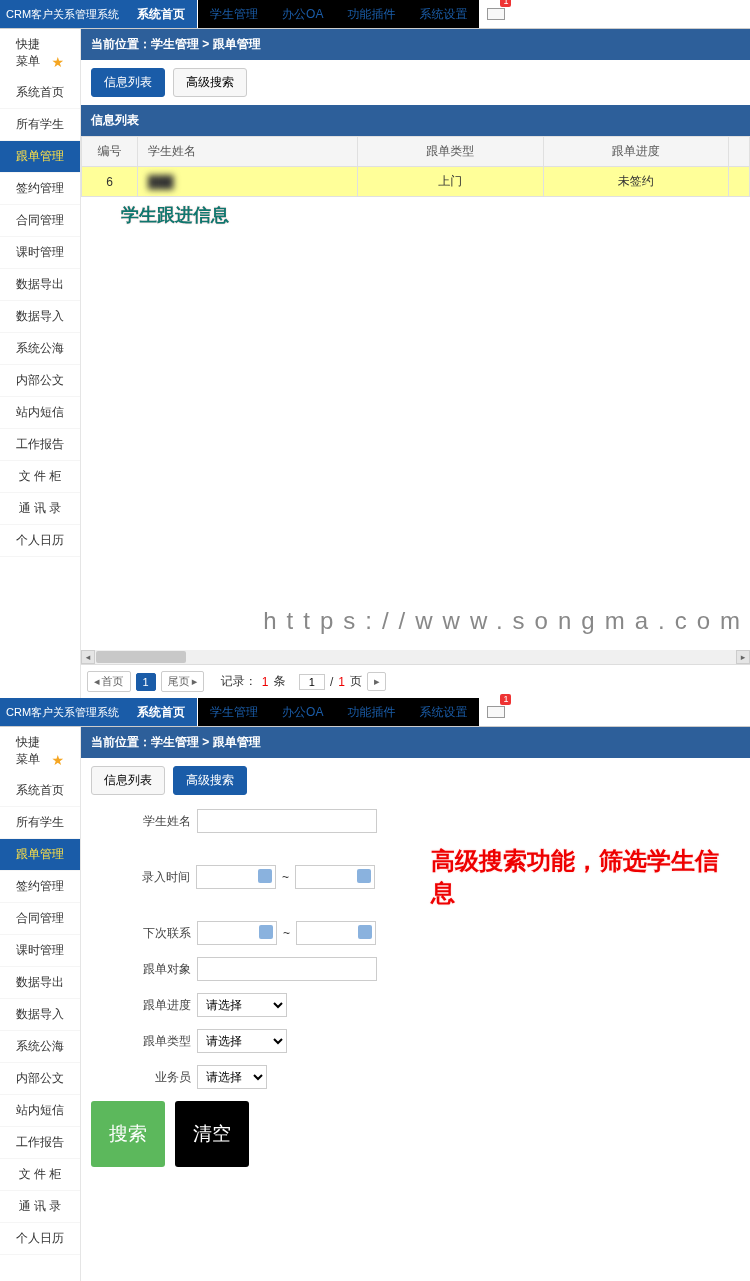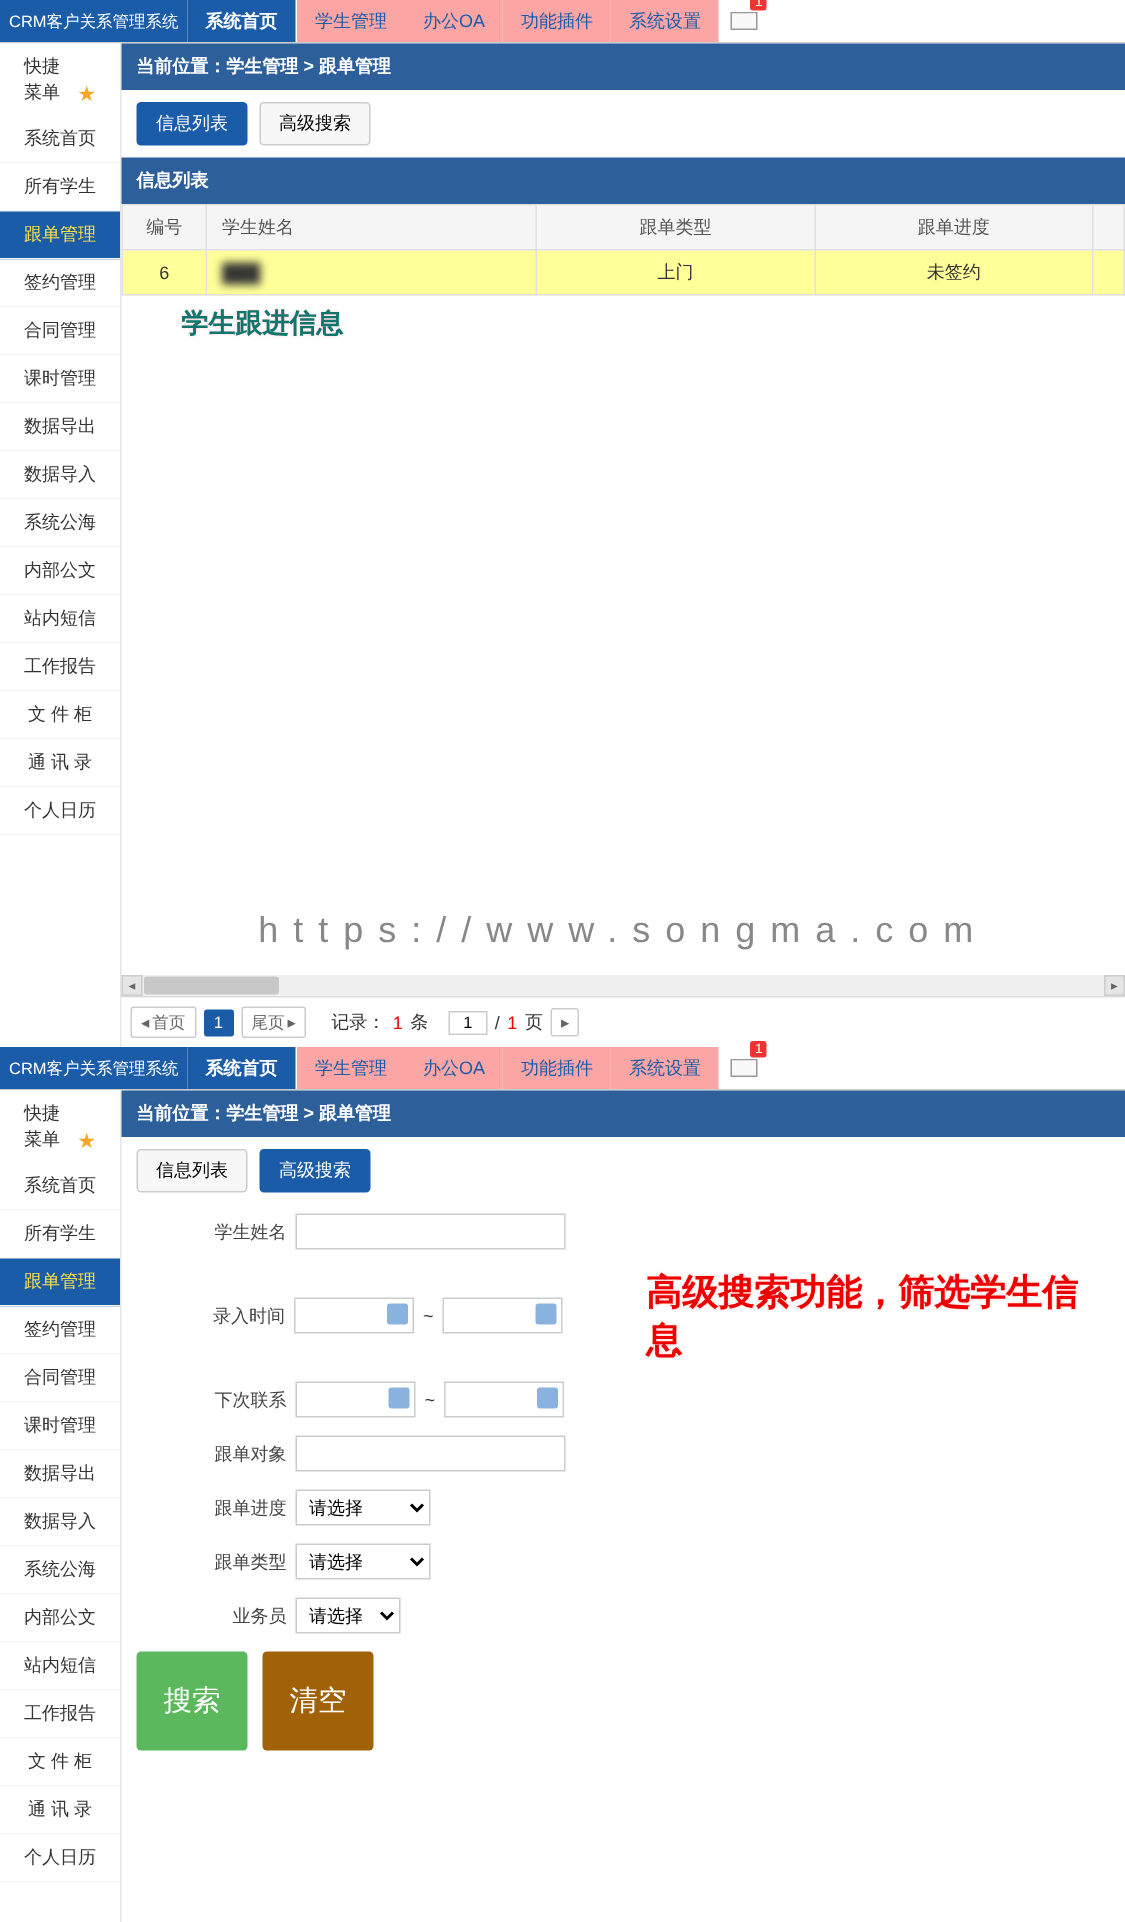--- a/index.html
+++ b/index.html
@@ -1,21 +1,21 @@
 <!DOCTYPE html>
 <html><head>
 <meta charset="utf-8">
 <style>
 * { margin: 0; padding: 0; box-sizing: border-box; }
 body { font-family: "Microsoft YaHei", Arial, sans-serif; font-size: 12px; color: #333; background: #fff; }
 .app { width: 750px; }
 .topbar { background: #fff; border-bottom: 1px solid #ccc; display: flex; align-items: stretch; height: 29px; }
 .brand { background: #1a5ca8; color: #fff; font-size: 11px; padding: 0 6px; display: flex; align-items: center; white-space: nowrap; }
 .topnav { display: flex; }
-.topnav .tab { padding: 0 12px; display: flex; align-items: center; color: #1a5ca8; background: #fca5a5; cursor: pointer; }
+.topnav .tab { padding: 0 12px; display: flex; align-items: center; color: #1a5ca8; background: #000000; cursor: pointer; }
 .topnav .tab.active { background: #1a5ca8; color: #fff; font-weight: bold; border-right: 1px solid #fff; }
 .mail { display: flex; align-items: center; margin-left: 8px; position: relative; }
 .mail-icon { width: 18px; height: 12px; border: 1px solid #999; position: relative; background: #f8f8f8; }
 .mail-icon::before { content: ""; position: absolute; top: 0; left: 0; right: 0; border-bottom: 6px solid transparent; border-left: 8px solid #f8f8f8; border-right: 8px solid #f8f8f8; box-shadow: inset 0 0 0 1px #999; }
 .mail-badge { position: absolute; top: -4px; right: -6px; background: #e33; color: #fff; font-size: 9px; padding: 0 3px; border-radius: 2px; line-height: 11px; }
 .shell { display: flex; }
 .sidebar { width: 81px; background: #fff; border-right: 1px solid #e5e5e5; }
 .sb-head { padding: 7px 16px; font-weight: normal; background: #fff; display: flex; justify-content: space-between; align-items: flex-end; }
 .star { color: #f5a623; font-size: 14px; }
 .sb-item { padding: 7px 0; text-align: center; border-bottom: 1px solid #f5f5f5; cursor: pointer; }
@@ -27,37 +27,37 @@
 .tab-btn.active { background: #1a5ca8; color: #fff; border-color: #1a5ca8; }
 .panel-head { background: #2d5f9a; color: #fff; padding: 7px 10px; font-weight: bold; }
 .tbl { width: 100%; border-collapse: collapse; }
 .tbl th, .tbl td { border: 1px solid #e0e0e0; padding: 6px 10px; text-align: center; font-weight: normal; }
 .tbl th { background: #f5f5f5; color: #555; }
 .tbl td.left { text-align: left; }
 .tbl tr.hl td { background: #ffff99; }
 .blur { filter: blur(3px); }
 .annot { color: #0f766e; font-size: 18px; font-weight: bold; padding: 6px 0 0 40px; text-shadow: 0 0 2px #fcc; }
 .spacer { flex: 1; }
-.watermark { color: #888; font-size: 24px; letter-spacing: 10px; text-align: center; padding: 15px 0; }
+.watermark { color: #888; font-size: 24px; letter-spacing: 10px; text-align: right; padding: 15px 0; }
 .pager { border-top: 1px solid #ddd; padding: 6px; display: flex; align-items: center; gap: 5px; background: #fff; }
 .pg-btn { border: 1px solid #ccc; padding: 2px 6px; border-radius: 2px; background: #fff; cursor: pointer; font-size: 11px; color: #666; display: inline-flex; align-items: center; gap: 2px; }
 .pg-btn.num { background: #1a5ca8; color: #fff; border-color: #1a5ca8; }
 .pg-input { width: 26px; text-align: center; border: 1px solid #ccc; padding: 1px; font-size: 11px; }
 .red { color: #e00; }
 
 .form-row { display: flex; align-items: center; padding: 6px 10px; gap: 6px; }
 .form-label { width: 100px; text-align: right; color: #444; }
 .txt { border: 1px solid #ccc; padding: 4px 6px; font-size: 12px; width: 180px; background: #fff; }
 .dt { width: 80px; border: 1px solid #ccc; padding: 4px 22px 4px 6px; font-size: 12px; background: #fff; position: relative; }
 .dt-wrap { position: relative; display: inline-block; }
 .dt-wrap::after { content: ""; position: absolute; right: 4px; top: 4px; width: 14px; height: 14px; background: linear-gradient(#8ab2de,#8ab2de); border-radius: 2px; }
 .sel { border: 1px solid #ccc; padding: 3px 4px; font-size: 12px; background: #fff; width: 90px; }
 .btn { padding: 20px 18px; border: none; border-radius: 3px; color: #fff; font-size: 19px; cursor: pointer; }
 .btn-green { background: #5cb85c; }
-.btn-dark { background: #a16207; }
+.btn-dark { background: #000000; }
 .annot2 { color: #e00; font-size: 24px; font-weight: bold; margin-left: 50px; text-shadow: 0 0 2px #fcc; }
 .scrollbar { height: 14px; background: #f0f0f0; display: flex; align-items: center; }
 .scroll-btn { width: 14px; height: 14px; background: #e5e5e5; border: 1px solid #ccc; display: flex; align-items: center; justify-content: center; font-size: 9px; color: #666; }
 .scroll-thumb { width: 90px; height: 12px; background: #c8c8c8; border-radius: 2px; margin: 0 1px; }
 </style>
 </head>
 <body>
 
 <div class="app">
   <div class="topbar">

